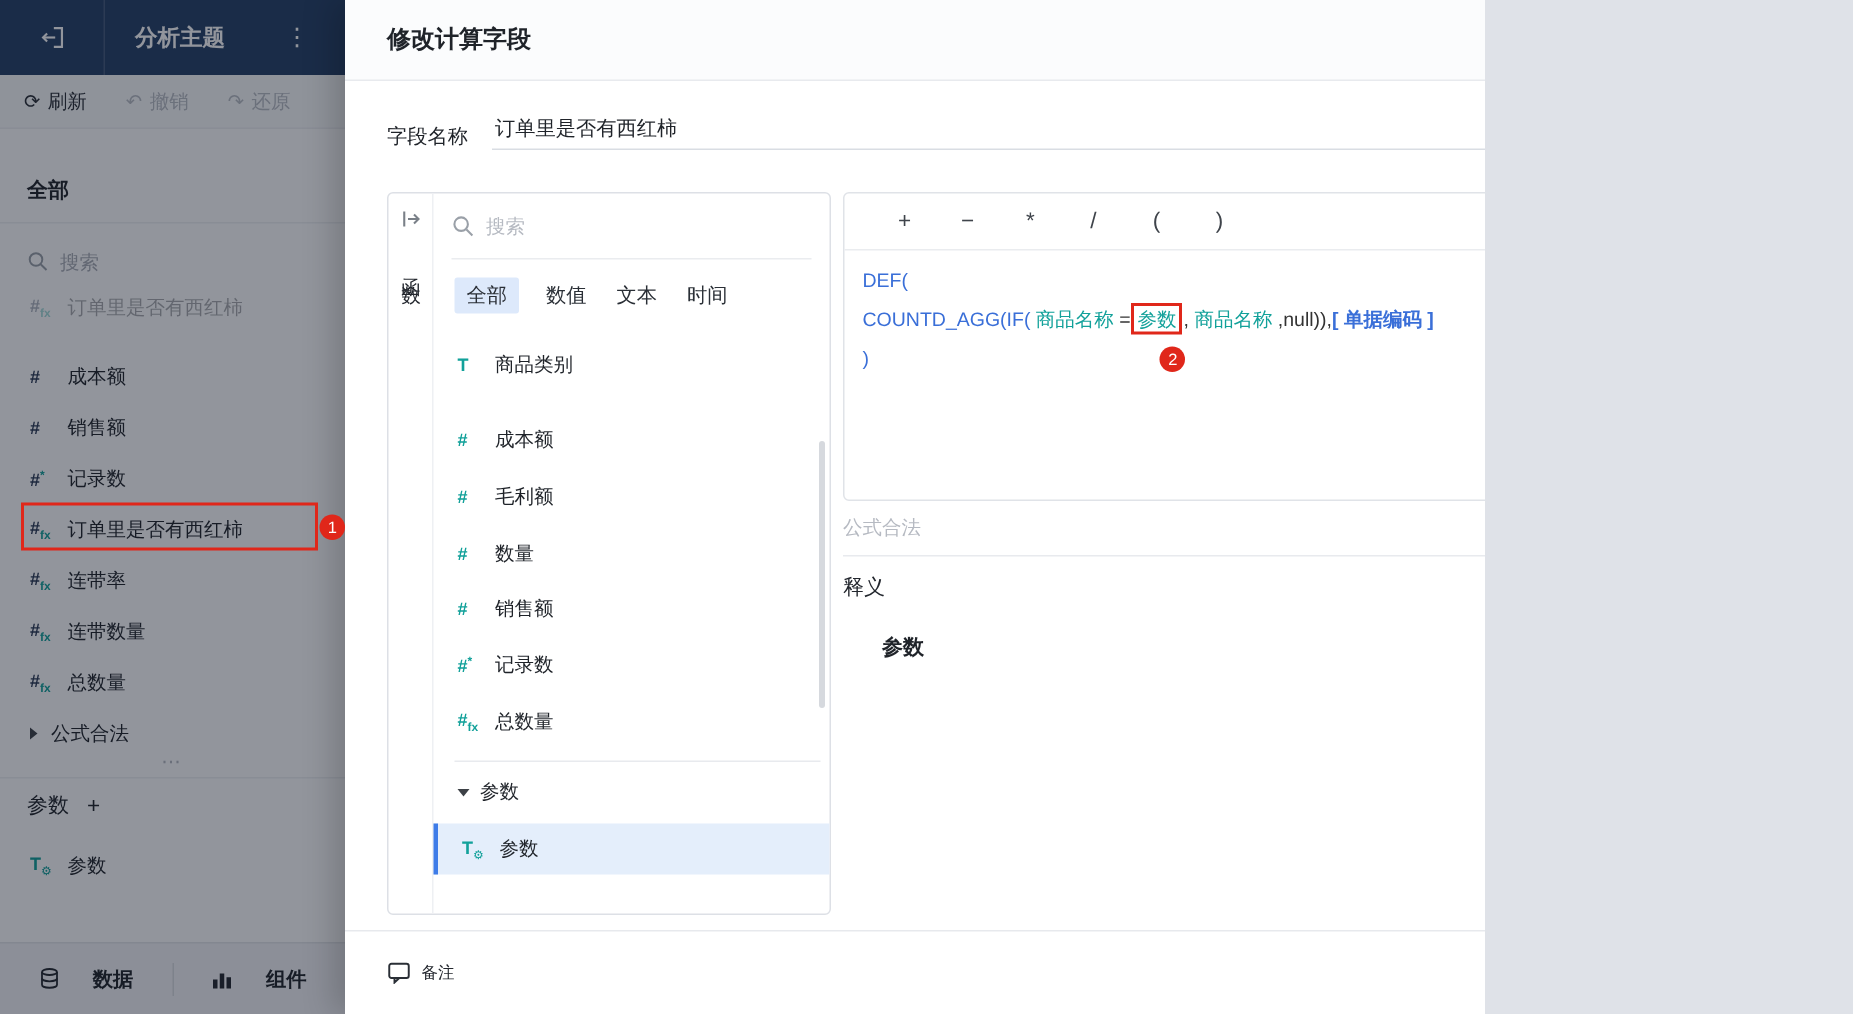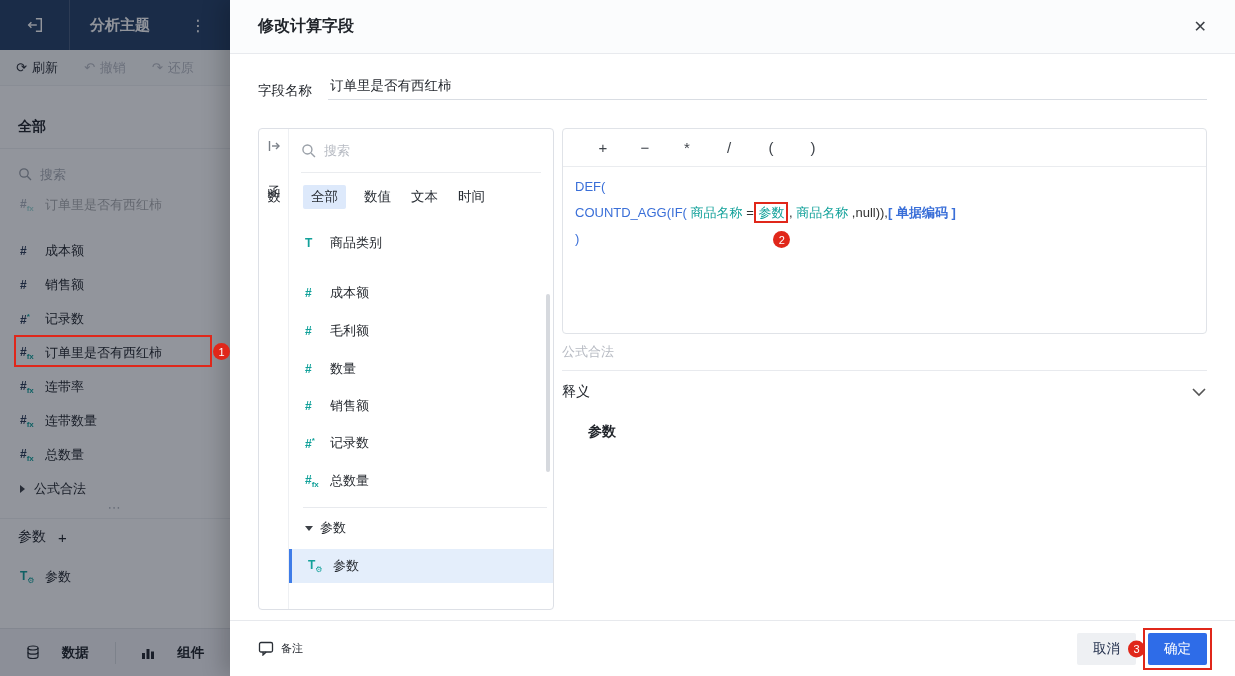--- a/index.html
+++ b/index.html
@@ -1,21 +1,21 @@
 <!DOCTYPE html>
 <html style="--accent: #2e6ce8; --teal: #12a19a; --keyword: #3a6fd8; --annotation-red: #e0271a; --topbar-bg: #254066;"><head>
 <meta charset="utf-8">
 <style>
   :root{
     --accent:#2e6ce8; --teal:#12a19a; --keyword:#3a6fd8; --red:#e0271a;
     --topbar-bg:#254066; --ink:#1f2329; --muted:#b6bac2; --line:#e8eaee;
   }
   *{margin:0;padding:0;box-sizing:border-box;font-family:"Liberation Sans","DejaVu Sans",sans-serif;}
   body{background:#dfe2e8;}
-  .stage{position:relative;width:1235px;height:676px;overflow:hidden;background:#bef264;}
+  .stage{position:relative;width:990px;height:676px;overflow:hidden;background:#bef264;}
 
   
   .sidebar{position:absolute;left:0;top:0;width:230px;height:676px;background:#fff;z-index:1;}
   .topbar{position:absolute;left:0;top:0;width:100%;height:50px;background:var(--topbar-bg);display:flex;align-items:center;}
   .exit{width:70px;height:50px;display:flex;align-items:center;justify-content:center;border-right:1px solid rgba(255,255,255,.15);cursor:pointer;}
   .tb-title{color:#fff;font-size:15px;font-weight:bold;margin-left:20px;}
   .tb-menu{color:#fff;font-size:16px;margin-left:auto;margin-right:24px;cursor:pointer;}
   .toolbar{position:absolute;left:0;top:50px;width:100%;height:36px;background:#fafbfc;border-bottom:1px solid #eef0f3;display:flex;align-items:center;gap:26px;padding-left:16px;font-size:13px;}
   .tool{display:flex;align-items:center;gap:5px;color:#2a2f36;cursor:pointer;}
   .tool .ic{font-style:normal;font-size:13px;}

